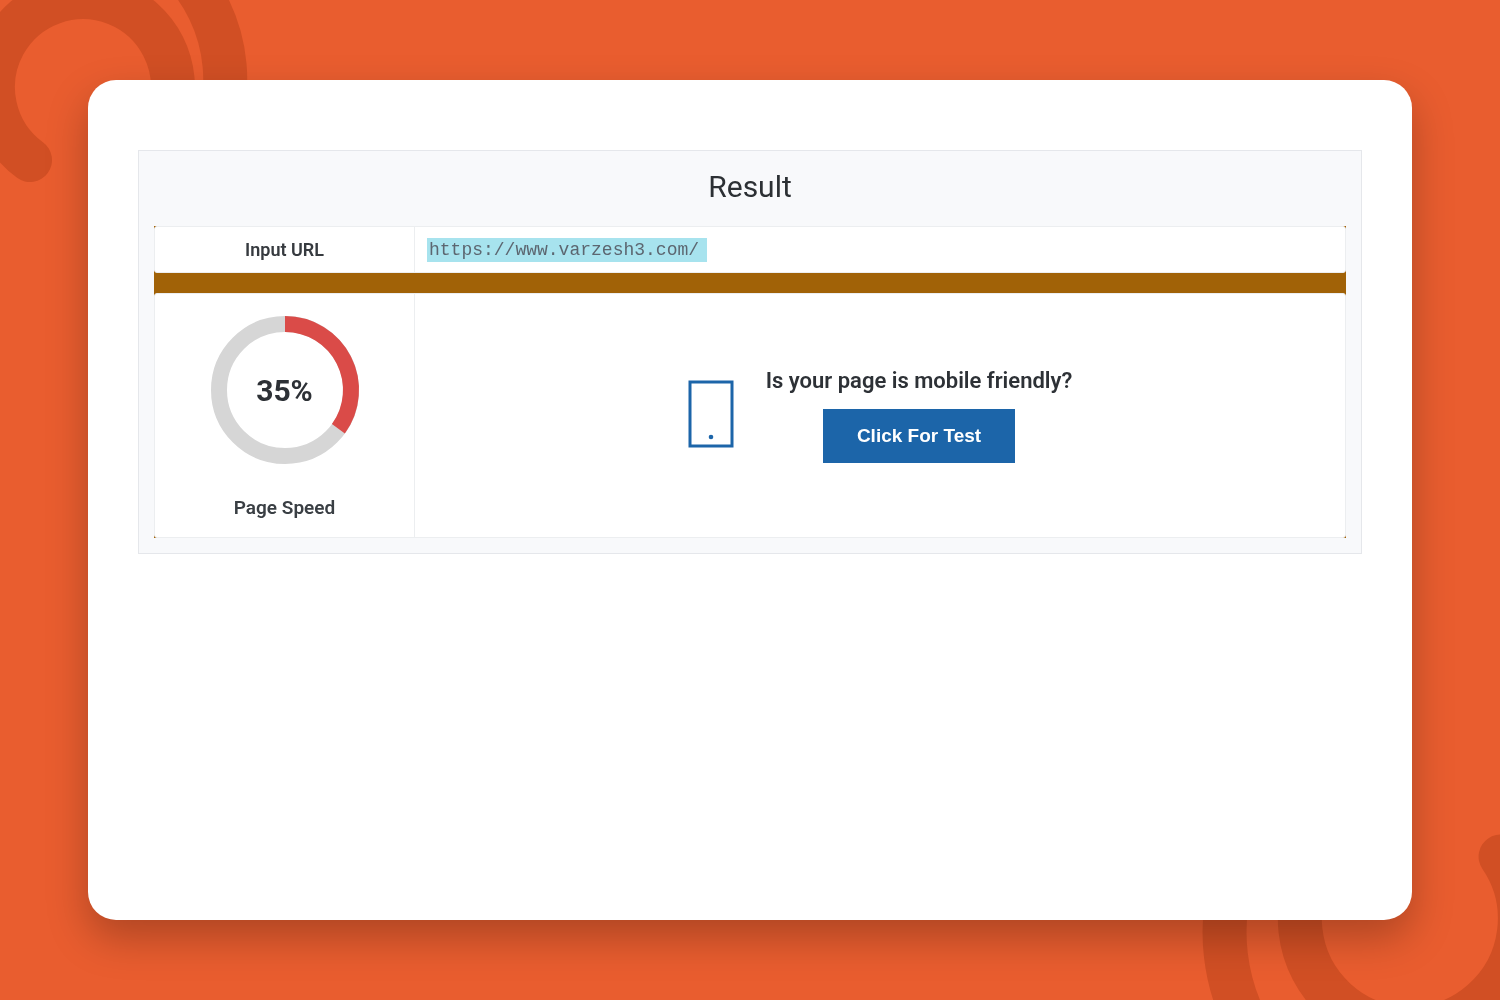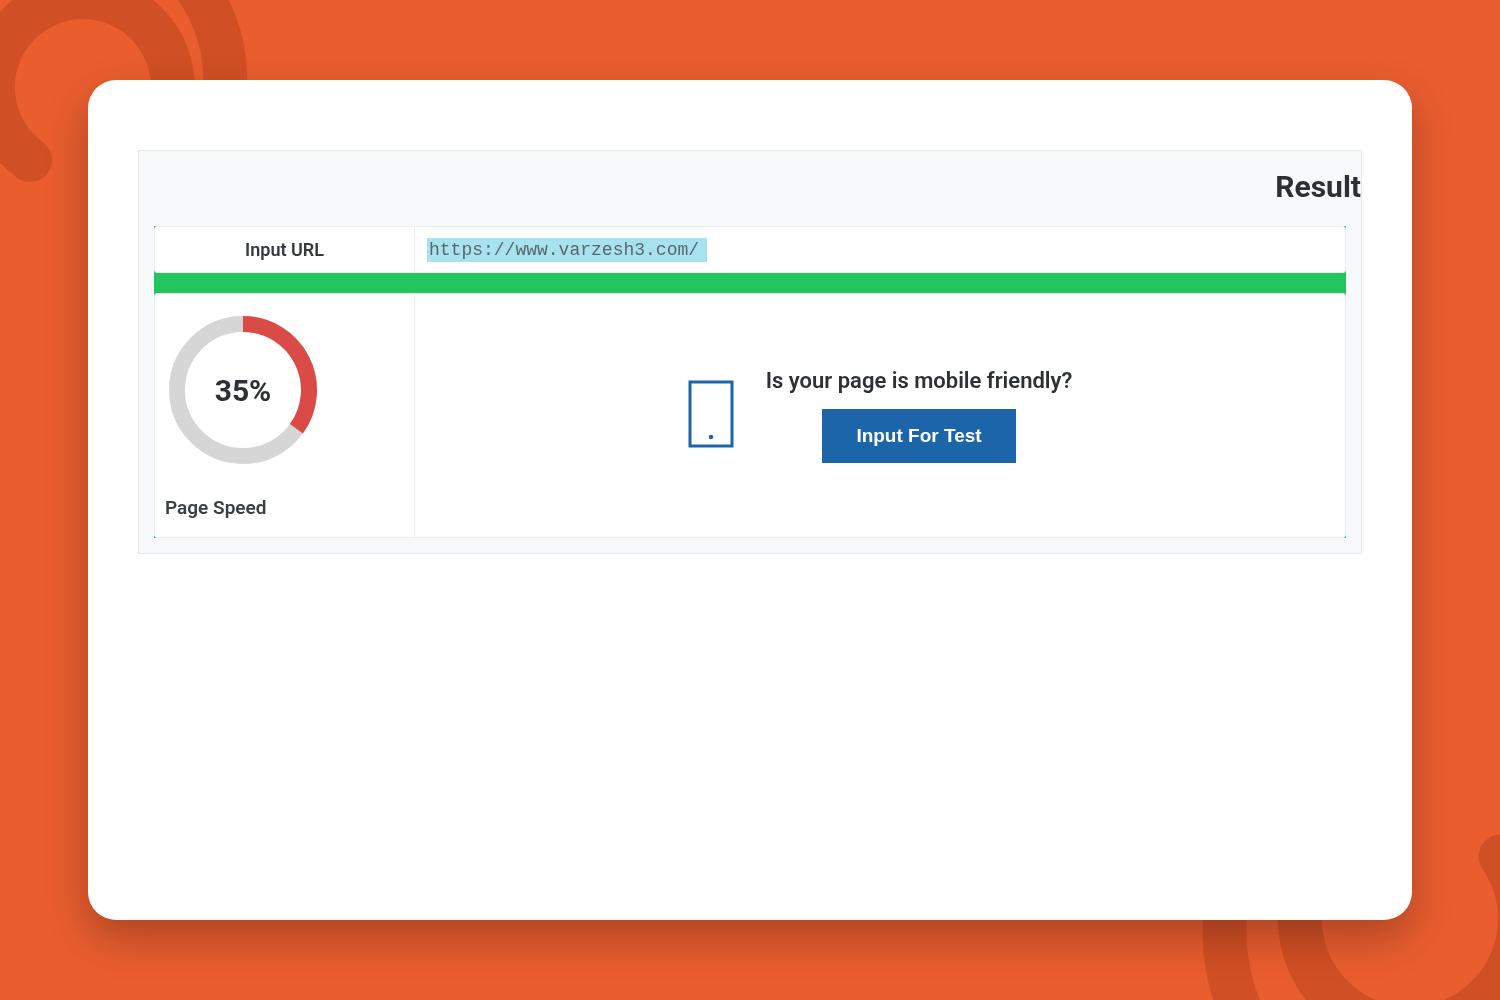--- a/index.html
+++ b/index.html
@@ -54,28 +54,28 @@
     }
     
     .result-panel {
       border: 1px solid #e5e7eb;
       background: #f8f9fb;
       padding: 0;
       max-height: 455px;
       overflow: hidden;
     }
     .result-title {
-      text-align: right;
+      text-align: center;
       font-size: 30px;
-      font-weight: 700;
+      font-weight: 400;
       color: #2c3034;
       padding: 18px 0 22px 0;
     }
     .result-body {
-      background: #22c55e;
+      background: #a16207;
       margin: 0 15px 15px 15px;
     }
     
     .url-row {
       display: flex;
       border: 1px solid #eceef0;
       border-radius: 3px;
       background: #ffffff;
       align-items: stretch;
       margin-bottom: 20px;
@@ -113,21 +113,21 @@
       border: 1px solid #eceef0;
       border-radius: 3px;
       background: #ffffff;
       min-height: 235px;
     }
     .speed-cell {
       flex: 0 0 260px;
       border-right: 1px solid #eceef0;
       display: flex;
       flex-direction: column;
-      align-items: flex-start;
+      align-items: center;
       justify-content: center;
       padding: 18px 10px;
     }
     .gauge-wrap {
       position: relative;
       width: 156px;
       height: 156px;
     }
     .gauge-bg {
       stroke: #d6d6d6;
@@ -231,21 +231,21 @@
 
         <div class="mobile-cell">
           <span class="mobile-icon">
             <svg width="46" height="68" viewBox="0 0 46 68">
               <rect x="2" y="2" width="42" height="64" fill="none" stroke="#1c65a9" stroke-width="3"></rect>
               <circle cx="23" cy="57" r="2.3" fill="#1c65a9"></circle>
             </svg>
           </span>
           <div class="mobile-text-col">
             <div class="mobile-question">Is your page is mobile friendly?</div>
-            <button class="test-button">Input For Test</button>
+            <button class="test-button">Click For Test</button>
           </div>
         </div>
 
       </div>
 
     </div>
   </div>
 
 </div>
 

